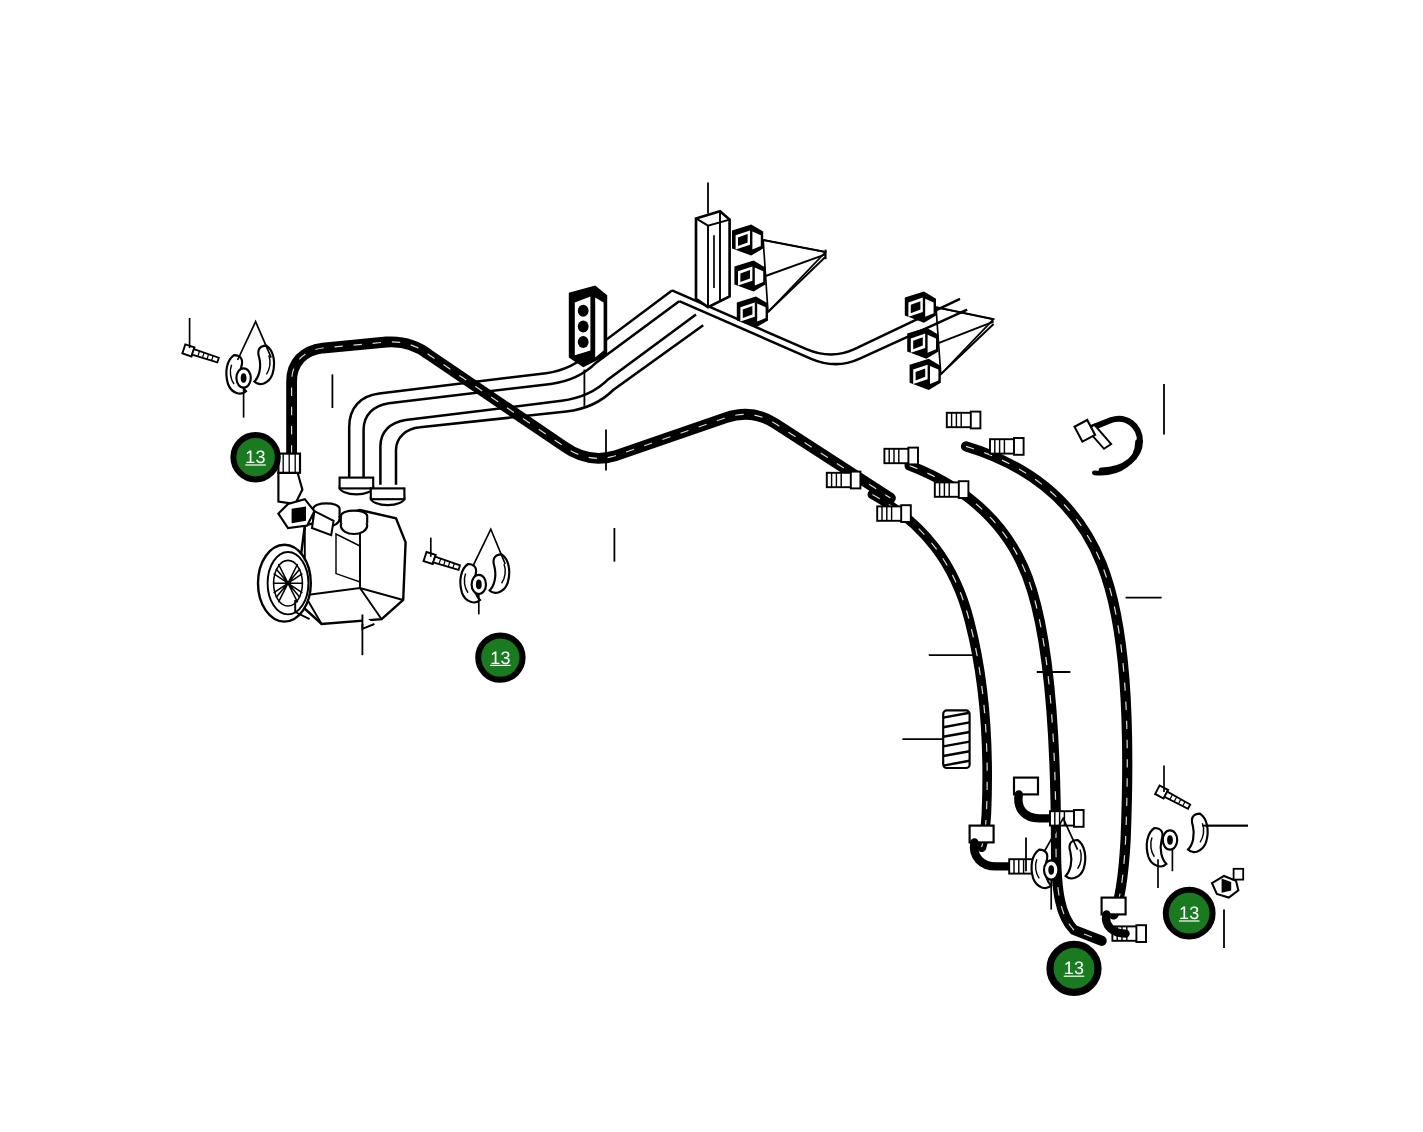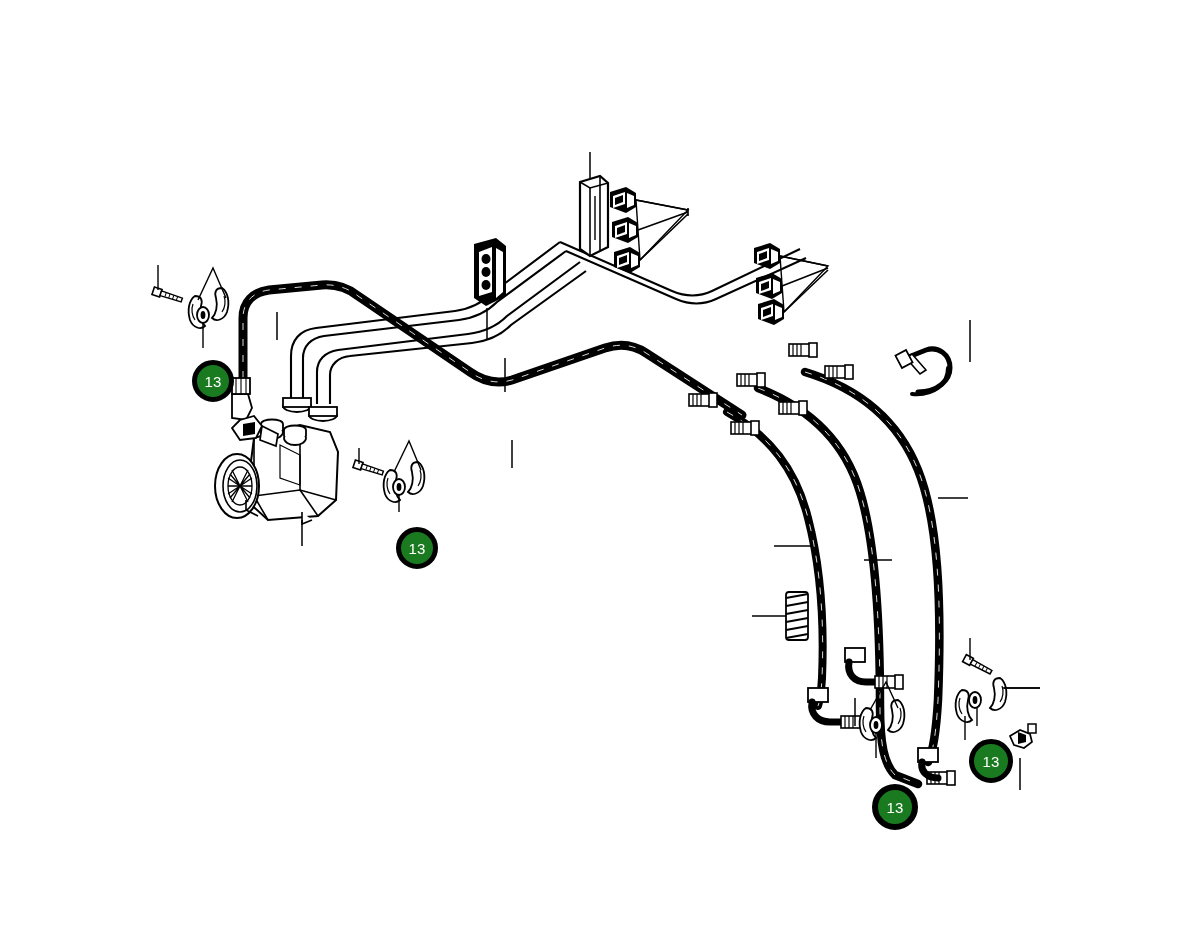--- a/index.html
+++ b/index.html
@@ -3,21 +3,21 @@
 <meta charset="utf-8">
 <title>Parts Diagram</title>
 <style>
   html,body{margin:0;padding:0;background:#ffffff;}
   body{font-family:"Liberation Sans", sans-serif;}
   #stage{position:relative;width:1186px;height:943px;background:#ffffff;overflow:hidden;}
   #diagram{position:absolute;left:0;top:0;width:1186px;height:943px;}
   .marker{position:absolute;border-radius:50%;display:flex;align-items:center;justify-content:center;
           box-sizing:border-box;font-family:"Liberation Sans",sans-serif;font-weight:400;
           letter-spacing:.2px;line-height:1;user-select:none;}
-  .marker span{pointer-events:none;}
+  .marker span{pointer-events:none;text-decoration:underline;}
 </style>
 </head>
 <body>
 
 <div id="stage">
 
   <svg id="diagram" viewBox="0 0 1186 943" xmlns="http://www.w3.org/2000/svg">
 
     <defs>
       <g id="fitting">

